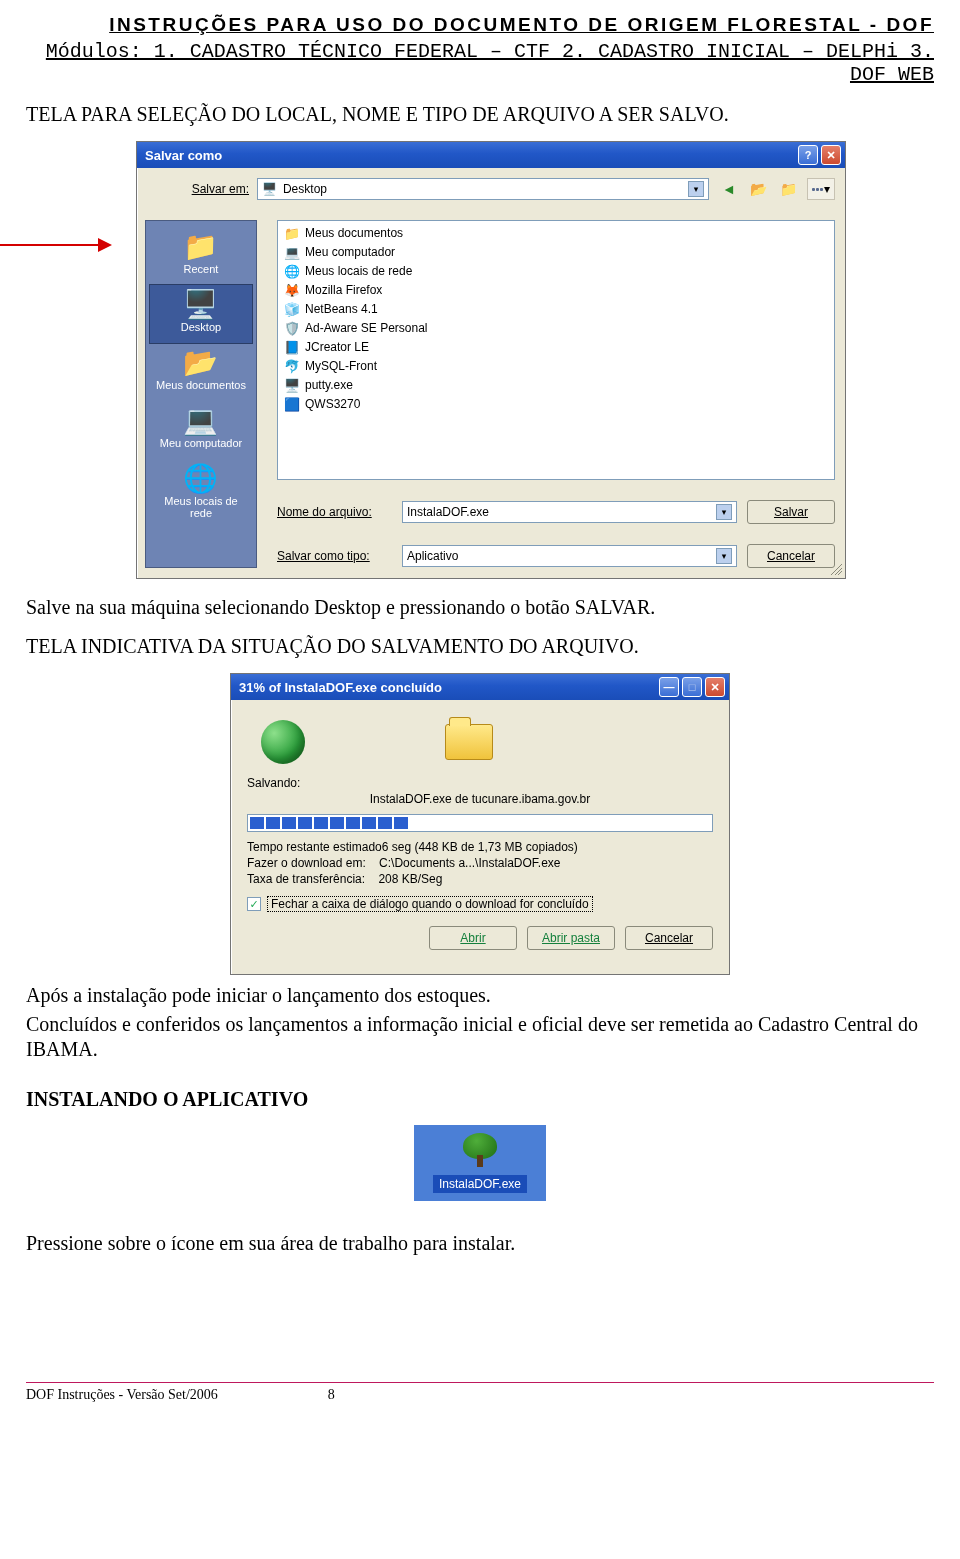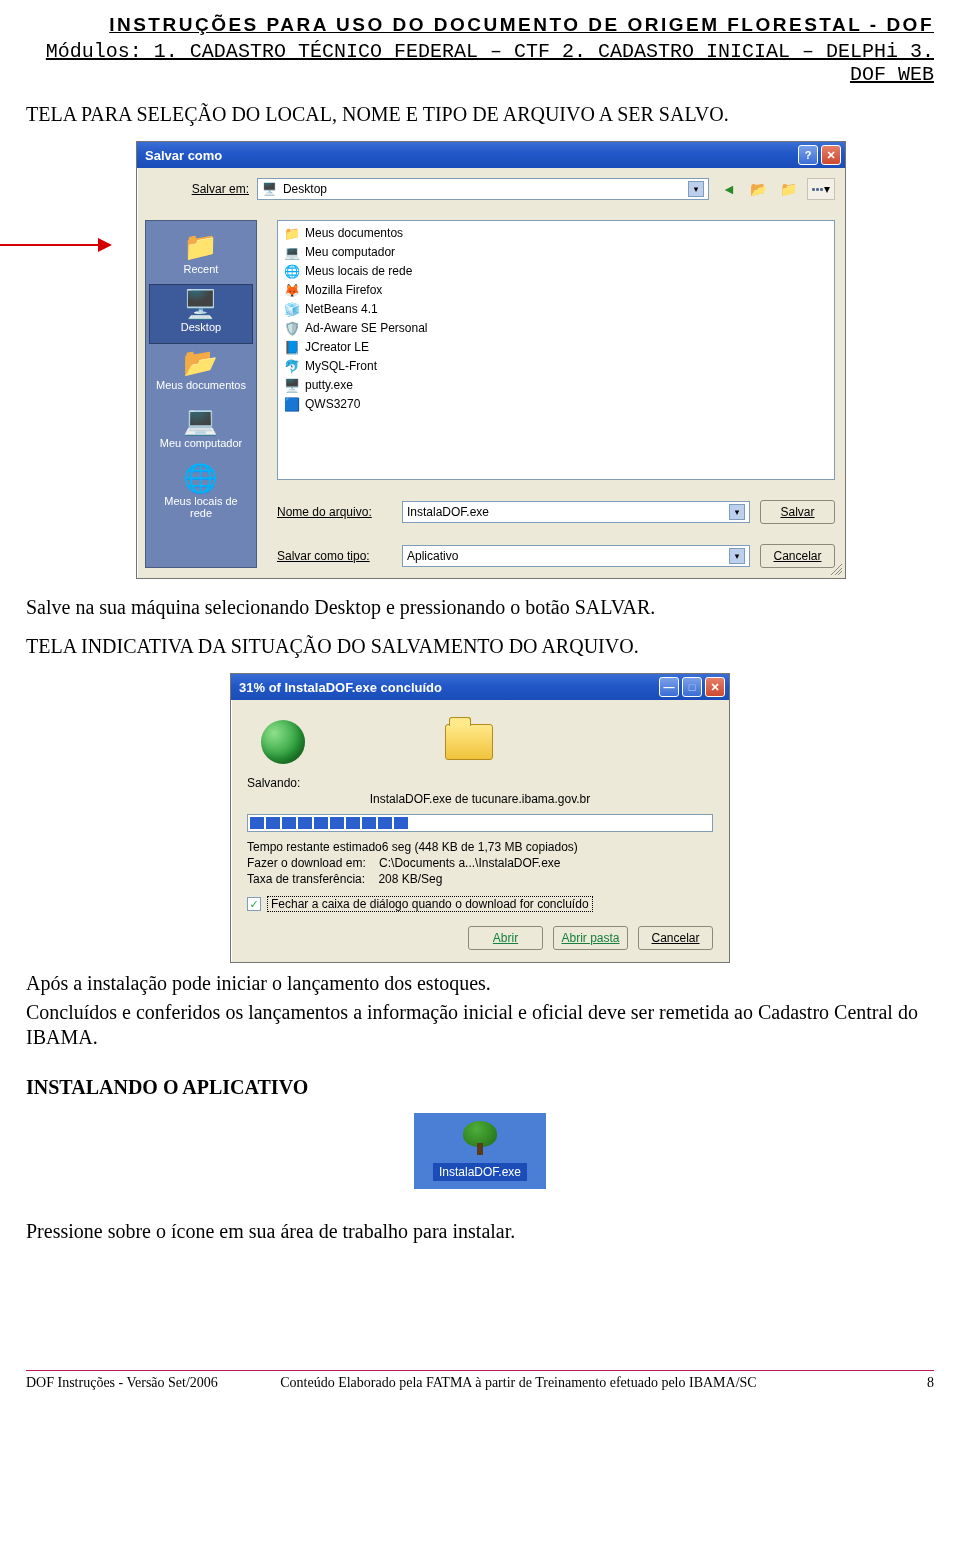--- a/index.html
+++ b/index.html
@@ -137,40 +137,40 @@
   }
   .filelist .fi{display:flex;align-items:center;gap:5px;font-size:12px;}
   .fi .ico{width:16px;height:16px;display:inline-flex;align-items:center;justify-content:center;font-size:13px;}
   .formrow{
     grid-column:2/3;
     display:flex;align-items:center;gap:10px;
   }
   .formrow label{width:115px;text-decoration:underline;}
   .formrow .dropdown{flex:1;}
   .dlg-btn{
-    width:75px;height:24px;
+    width:88px;height:24px;
     background:#ece9d8;border:1px solid #8a8a7b;
     border-radius:3px;font-size:12px;text-decoration:underline;
   }
   .resize-grip{
     position:absolute;right:3px;bottom:3px;
     width:14px;height:14px;
     background:
       linear-gradient(135deg,transparent 60%,#8a8a7b 60%,#8a8a7b 64%,transparent 64%,
       transparent 72%,#8a8a7b 72%,#8a8a7b 76%,transparent 76%,
       transparent 84%,#8a8a7b 84%,#8a8a7b 88%,transparent 88%);
   }
 
   
   .dlprog{
     width:500px;
     margin:6px auto 18px auto;
   }
   .dlprog .body{
-    padding:14px 16px 12px 16px;
+    padding:14px 16px 24px 16px;
   }
   .dl-icons{
     height:56px;display:flex;align-items:center;gap:140px;padding:0 14px;margin-bottom:6px;
   }
   .globe{
     width:44px;height:44px;border-radius:50%;
     background:radial-gradient(circle at 30% 30%,#8de08b,#2a9e3a 60%,#146b1b);
     box-shadow:inset -4px -5px 8px rgba(0,0,0,.25);
   }
   .folder{
@@ -416,17 +416,16 @@
     </div>
     <span class="shortcut-lbl">InstalaDOF.exe</span>
   </div>
 
   <p class="body-text">Pressione sobre o ícone em sua área de trabalho para instalar.</p>
 
   <div style="height:100px"></div>
 
   <div class="footer">
     <div class="l">DOF Instruções - Versão Set/2006</div>
-    <div class="c">Conteúdo Elaborado pela  FATMA à partir de Treinamento efetuado pelo IBAMA/SC</div>
     <div class="r">8</div>
   </div>
 
 </div>
 
 </body></html>

